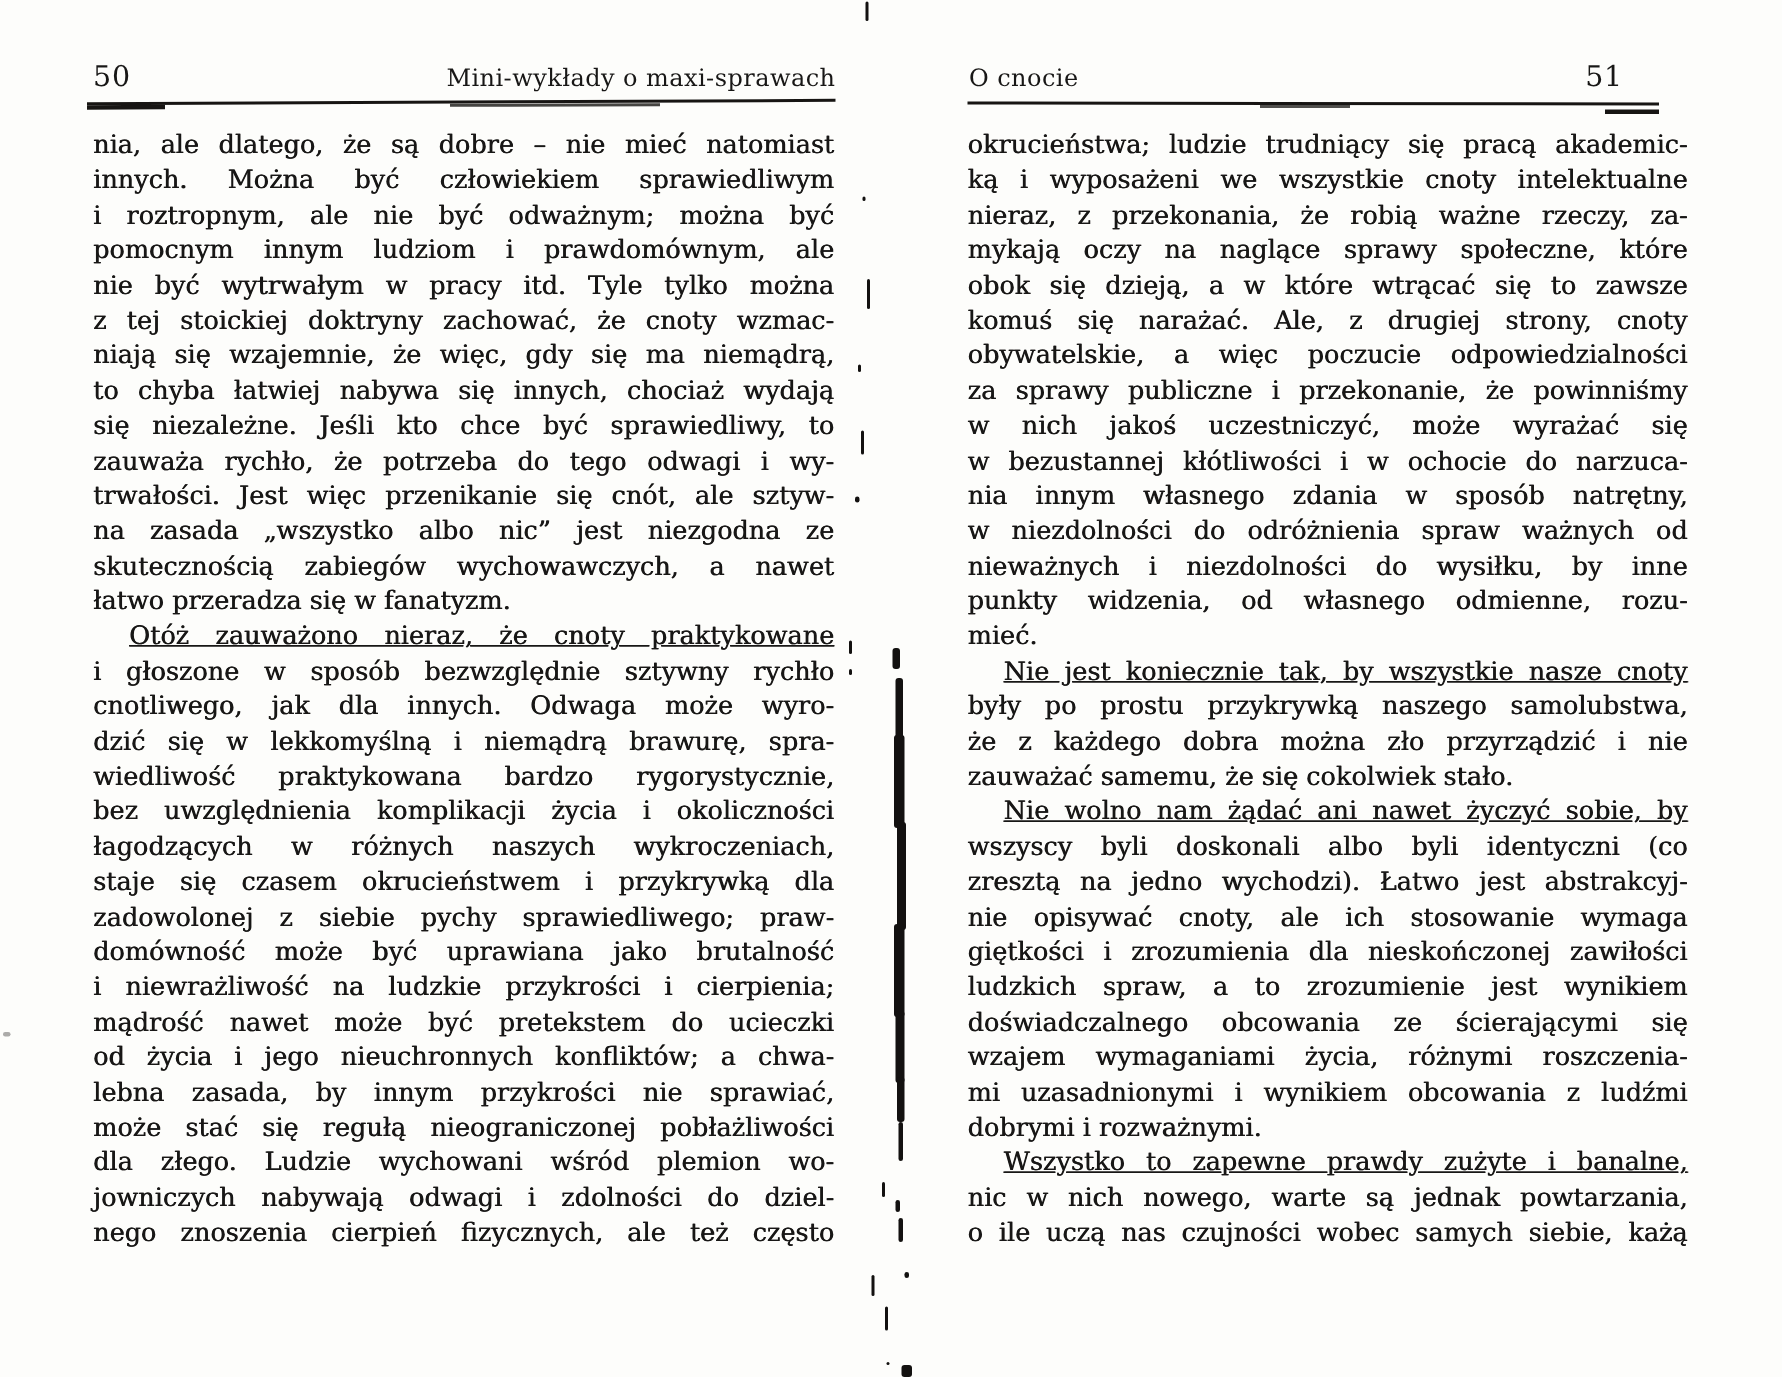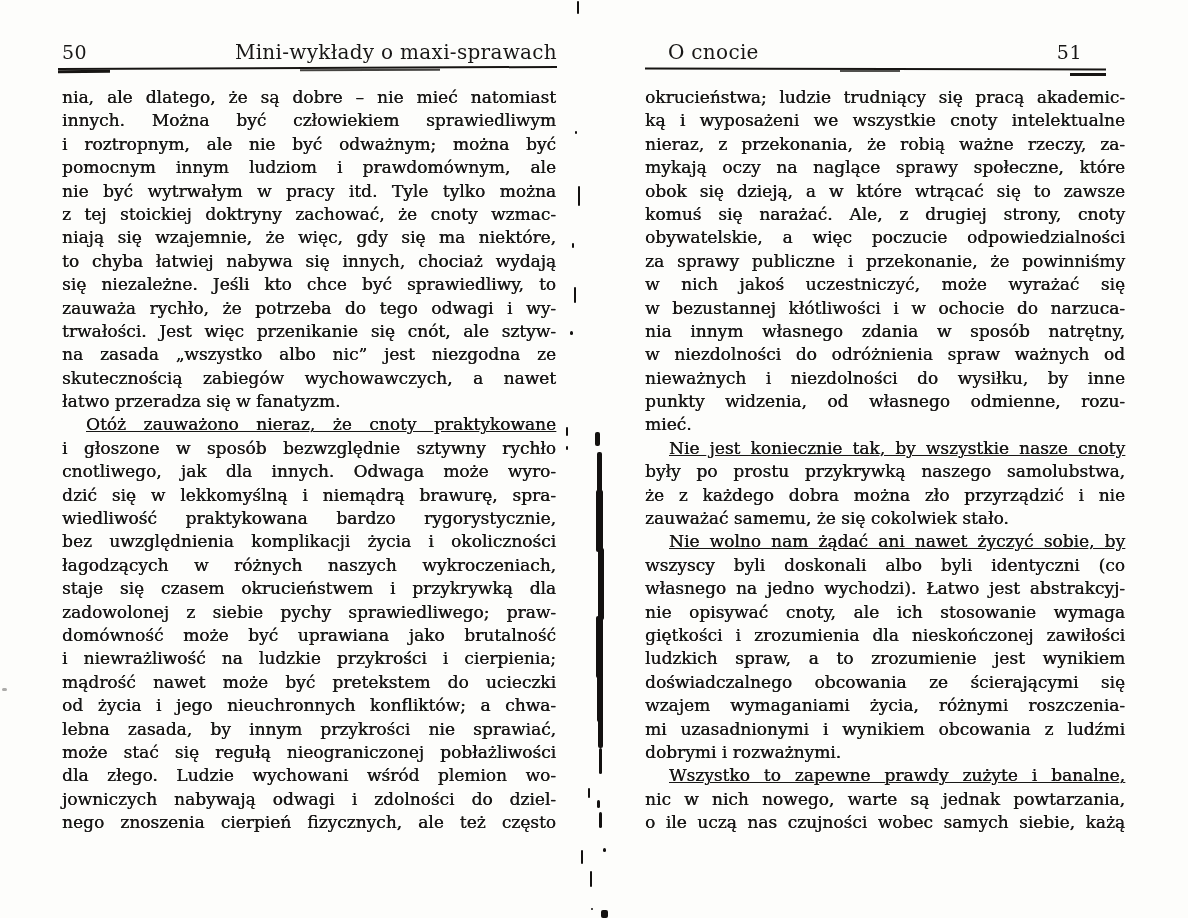--- a/index.html
+++ b/index.html
@@ -16,21 +16,21 @@
 
   
   .header {
     position: absolute;
     display: flex; justify-content: space-between; align-items: baseline;
     white-space: nowrap;
   }
   .header-left  { left: 62px;  top: 40px; width: 495px; gap: 10px; }
   .header-right { left: 646px; top: 40px; width: 436px; }
   .page-num { font-size: 19px; letter-spacing: 0.5px; }
-  .running-head { font-size: 20px; letter-spacing: 0.3px; margin-left: 22px; }
+  .running-head { font-size: 16px; letter-spacing: 0.3px; }
 
   .rule { position: absolute; background: #171513; height: 2px; }
   .rule-left  { left: 58px;  top: 67px; width: 499px; transform: rotate(-0.25deg); }
   .rule-left-thick { left: 58px; top: 70px; width: 52px; height: 3px; transform: rotate(-0.4deg); }
   .rule-left-double { left: 300px; top: 69px; width: 140px; height: 2px; opacity: .8; transform: rotate(-0.2deg); }
   .rule-right { left: 645px; top: 68px; width: 461px; transform: rotate(0.1deg); }
   .rule-right-thick { left: 1070px; top: 73px; width: 36px; height: 3px; }
   .rule-right-double { left: 840px; top: 70px; width: 60px; height: 2px; opacity: .75; }
 
   
@@ -76,21 +76,21 @@
   <div class="rule rule-right-thick"></div>
   <div class="rule rule-right-double"></div>
 
   <div id="left-body" class="body-col body-left">
       <div class="line">nia, ale dlatego, że są dobre – nie mieć natomiast</div>
       <div class="line">innych. Można być człowiekiem sprawiedliwym</div>
       <div class="line">i roztropnym, ale nie być odważnym; można być</div>
       <div class="line">pomocnym innym ludziom i prawdomównym, ale</div>
       <div class="line">nie być wytrwałym w pracy itd. Tyle tylko można</div>
       <div class="line">z tej stoickiej doktryny zachować, że cnoty wzmac-</div>
-      <div class="line">niają się wzajemnie, że więc, gdy się ma niektóre,</div>
+      <div class="line">niają się wzajemnie, że więc, gdy się ma niemądrą,</div>
       <div class="line">to chyba łatwiej nabywa się innych, chociaż wydają</div>
       <div class="line">się niezależne. Jeśli kto chce być sprawiedliwy, to</div>
       <div class="line">zauważa rychło, że potrzeba do tego odwagi i wy-</div>
       <div class="line">trwałości. Jest więc przenikanie się cnót, ale sztyw-</div>
       <div class="line">na zasada „wszystko albo nic” jest niezgodna ze</div>
       <div class="line">skutecznością zabiegów wychowawczych, a nawet</div>
       <div class="line short">łatwo przeradza się w fanatyzm.</div>
       <div class="line indent">Otóż zauważono nieraz, że cnoty praktykowane</div>
       <div class="line">i głoszone w sposób bezwzględnie sztywny rychło</div>
       <div class="line">cnotliwego, jak dla innych. Odwaga może wyro-</div>
@@ -125,21 +125,21 @@
       <div class="line">w niezdolności do odróżnienia spraw ważnych od</div>
       <div class="line">nieważnych i niezdolności do wysiłku, by inne</div>
       <div class="line">punkty widzenia, od własnego odmienne, rozu-</div>
       <div class="line short">mieć.</div>
       <div class="line indent">Nie jest koniecznie tak, by wszystkie nasze cnoty</div>
       <div class="line">były po prostu przykrywką naszego samolubstwa,</div>
       <div class="line">że z każdego dobra można zło przyrządzić i nie</div>
       <div class="line short">zauważać samemu, że się cokolwiek stało.</div>
       <div class="line indent">Nie wolno nam żądać ani nawet życzyć sobie, by</div>
       <div class="line">wszyscy byli doskonali albo byli identyczni (co</div>
-      <div class="line">własnego na jedno wychodzi). Łatwo jest abstrakcyj-</div>
+      <div class="line">zresztą na jedno wychodzi). Łatwo jest abstrakcyj-</div>
       <div class="line">nie opisywać cnoty, ale ich stosowanie wymaga</div>
       <div class="line">giętkości i zrozumienia dla nieskończonej zawiłości</div>
       <div class="line">ludzkich spraw, a to zrozumienie jest wynikiem</div>
       <div class="line">doświadczalnego obcowania ze ścierającymi się</div>
       <div class="line">wzajem wymaganiami życia, różnymi roszczenia-</div>
       <div class="line">mi uzasadnionymi i wynikiem obcowania z ludźmi</div>
       <div class="line short">dobrymi i rozważnymi.</div>
       <div class="line indent">Wszystko to zapewne prawdy zużyte i banalne,</div>
       <div class="line">nic w nich nowego, warte są jednak powtarzania,</div>
       <div class="line">o ile uczą nas czujności wobec samych siebie, każą</div>

